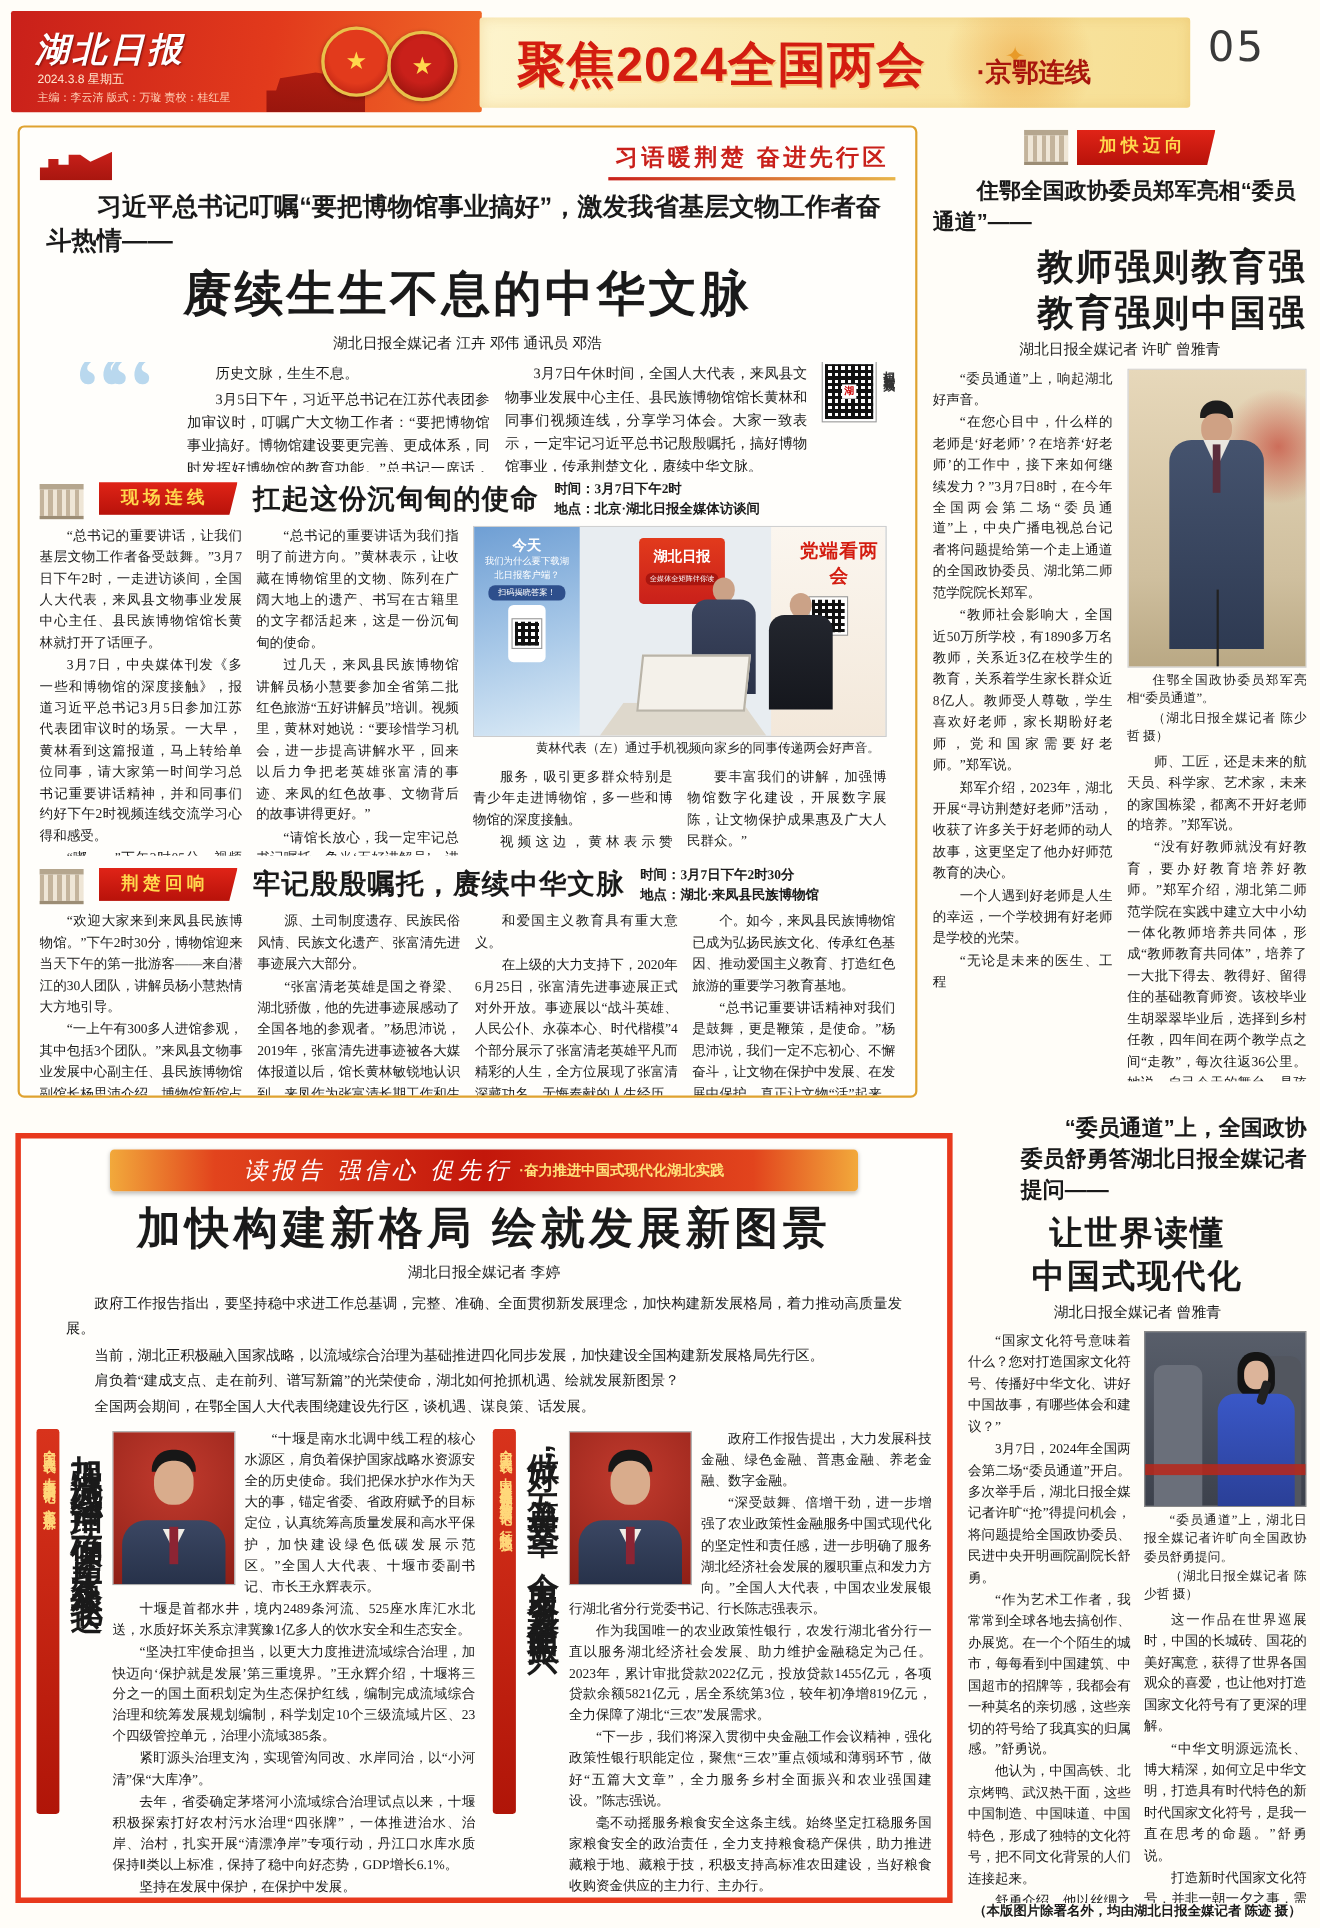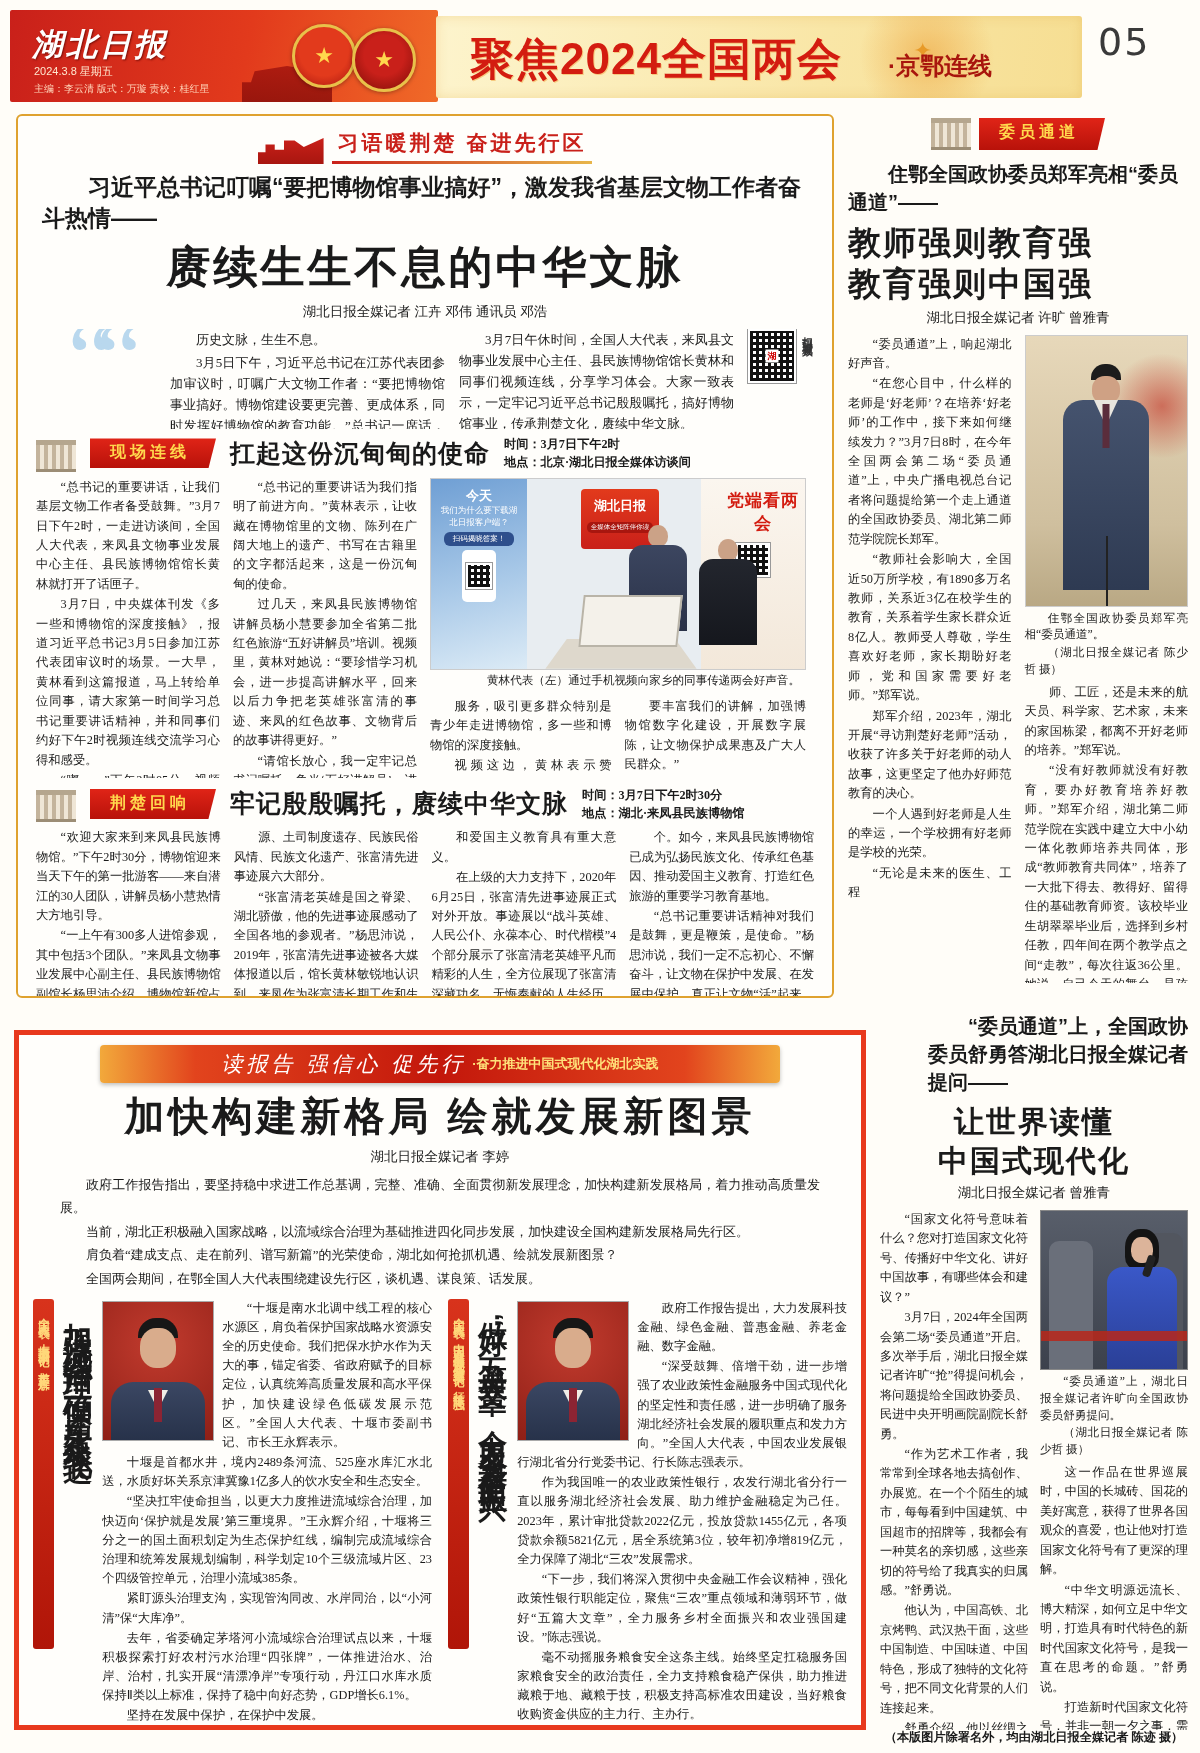--- a/index.html
+++ b/index.html
@@ -30,21 +30,21 @@
   .sec-title{font-family:"Liberation Sans",sans-serif;font-weight:900;font-size:25px;letter-spacing:1px;}
   .tp{font-size:12.2px;font-weight:bold;line-height:1.5;}
   .caption{font-size:11.6px;line-height:1.45;color:#222;}
   .qr{background:
       repeating-linear-gradient(0deg,#111 0 3px,transparent 3px 6px),
       repeating-linear-gradient(90deg,#111 0 3px,#fff 3px 6px);
       border:2px solid #fff;outline:1px solid #999;position:relative;}
   .qr .qr-logo{position:absolute;left:50%;top:50%;transform:translate(-50%,-50%);background:#fff;color:#c00;font-size:9px;width:13px;height:13px;display:flex;align-items:center;justify-content:center;font-weight:bold;}
   
   .main-box{left:16px;top:114px;width:818px;height:884px;border:2px solid #dfa22f;border-radius:6px;padding:8px 18px;box-sizing:border-box;background:#fffefb;overflow:hidden;}
-  .top-badge{display:flex;justify-content:center;align-items:flex-end;gap:8px;height:40px;}
+  .top-badge{display:flex;justify-content:space-between;align-items:flex-end;gap:8px;height:40px;}
   .skyline{width:66px;height:26px;background:linear-gradient(#c9201a,#a8160f);clip-path:polygon(0 100%,0 55%,12% 55%,12% 25%,26% 25%,26% 45%,40% 45%,40% 10%,56% 10%,70% 35%,100% 0,100% 100%);}
   .top-badge-text{color:#c9201a;font-size:21px;font-weight:900;font-family:"Liberation Sans",sans-serif;letter-spacing:3px;border-bottom:3px solid;border-image:linear-gradient(90deg,#c9201a,#e8b64a) 1;padding:0 6px 4px 6px;}
   .main-kicker{font-size:23px;font-family:"Liberation Sans",sans-serif;font-weight:600;line-height:1.35;text-indent:2em;margin:8px 6px 2px 6px;}
   .main-headline{text-align:center;font-size:44px;font-weight:900;font-family:"Liberation Sans",sans-serif;letter-spacing:3px;margin:4px 0 6px 0;}
   .intro-wrap{display:flex;gap:14px;margin-top:8px;height:100px;overflow:hidden;}
   .quote-mark{width:120px;font-size:104px;line-height:.55;color:#b9d8ee;font-family:"Liberation Serif",serif;letter-spacing:-18px;text-align:center;}
   .intro-col{flex:1;font-size:13px;line-height:1.62;}
   .intro-col .para{margin-bottom:2px;}
   .qr-block{width:66px;display:flex;gap:4px;align-items:flex-start;}
   .qr-label{writing-mode:vertical-rl;font-size:10.5px;font-weight:bold;color:#333;letter-spacing:2px;}
@@ -67,21 +67,21 @@
   .person .torso{width:58px;height:86px;border-radius:14px 14px 0 0;margin-top:-2px;}
   .pm-table{position:absolute;left:100px;bottom:0;width:180px;height:30px;background:#ded8cc;clip-path:polygon(8% 100%,20% 0,80% 0,92% 100%);}
   .pm-laptop{position:absolute;left:150px;bottom:22px;width:95px;height:48px;background:#f4f1ea;border:2px solid #b9b4a8;transform:skewX(-6deg);}
   .cap-main{text-align:right;padding:3px 6px 0 0;height:20px;}
   .sec1-bottom{display:flex;gap:13px;margin-top:4px;height:78px;overflow:hidden;}
   .sec-body2{display:flex;gap:13px;margin-top:6px;height:168px;overflow:hidden;}
   
   .right-top{left:848px;top:118px;width:340px;height:888px;overflow:hidden;}
   .rt-badge-row{display:flex;justify-content:center;gap:8px;}
   .kicker2{font-size:20px;font-family:"Liberation Sans",sans-serif;font-weight:600;line-height:1.4;text-indent:2em;margin-top:10px;}
-  .rt-headline{text-align:left;font-size:33px;font-weight:900;font-family:"Liberation Sans",sans-serif;letter-spacing:2px;line-height:1.25;margin-top:6px;}
+  .rt-headline{text-align:right;font-size:33px;font-weight:900;font-family:"Liberation Sans",sans-serif;letter-spacing:2px;line-height:1.25;margin-top:6px;}
   .rt-body{display:flex;gap:13px;margin-top:8px;height:688px;overflow:hidden;}
   .rt-col{flex:1;}
   .photo-zheng{position:relative;width:100%;height:272px;background:linear-gradient(#e7d8ba,#cfbf9e 70%,#b9a884);overflow:hidden;border:1px solid #ccc;box-sizing:border-box;}
   .pz-red{position:absolute;right:-20px;top:10px;width:90px;height:120px;background:radial-gradient(circle,rgba(190,30,20,.55),rgba(190,30,20,0) 70%);}
   .pz-man{position:absolute;left:50%;top:28px;transform:translateX(-50%);width:96px;text-align:center;}
   .pz-hair{width:30px;height:16px;background:#1c1c1c;border-radius:14px 14px 0 0;margin:0 auto;}
   .pz-face{width:28px;height:28px;background:#cfa184;border-radius:45%;margin:-4px auto 0;}
   .pz-suit{width:86px;height:190px;background:linear-gradient(#45536e,#2e3a52);border-radius:20px 20px 0 0;margin:-4px auto 0;position:relative;}
   .pz-shirt{position:absolute;left:50%;top:0;transform:translateX(-50%);width:0;height:0;border-left:12px solid transparent;border-right:12px solid transparent;border-top:26px solid #e9e6df;}
   .pz-tie{position:absolute;left:50%;top:4px;transform:translateX(-50%);width:7px;height:44px;background:#5a2d3c;}
@@ -255,21 +255,21 @@
     <div class="col" style="flex:1;">
         <p class="para">个。如今，来凤县民族博物馆已成为弘扬民族文化、传承红色基因、推动爱国主义教育、打造红色旅游的重要学习教育基地。</p>
         <p class="para">“总书记重要讲话精神对我们是鼓舞，更是鞭策，是使命。”杨思沛说，我们一定不忘初心、不懈奋斗，让文物在保护中发展、在发展中保护，真正让文物“活”起来，赓续传承中华传统文化，让中华文明在新时代焕发强大的生命力。</p>
       </div>
   </div>
 </div>
 
 <div class="abs right-top">
   <div class="rt-badge-row">
     <div class="hall-icon"></div>
-    <div class="ribbon">委员通道</div>
+    <div class="ribbon">加快迈向</div>
   </div>
   <div class="kicker2">住鄂全国政协委员郑军亮相“委员通道”——</div>
   <div class="rt-headline">
     <div>教师强则教育强</div>
     <div>教育强则中国强</div>
   </div>
   <div class="byline" style="margin-top:4px;">湖北日报全媒记者 许旷 曾雅青</div>
   <div class="rt-body">
     <div class="col rt-col">
         <p class="para">“委员通道”上，响起湖北好声音。</p>

